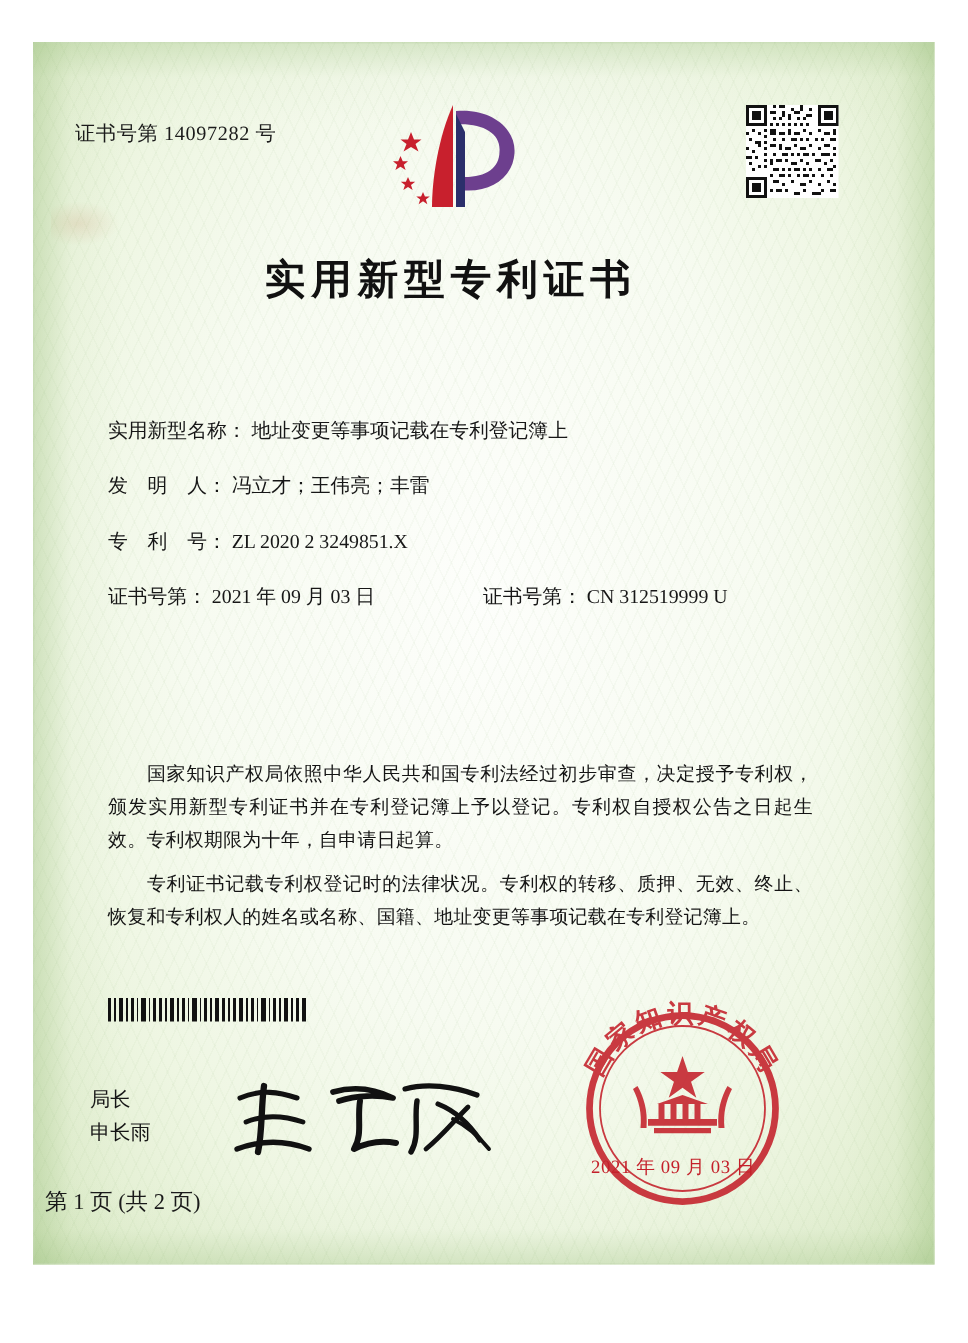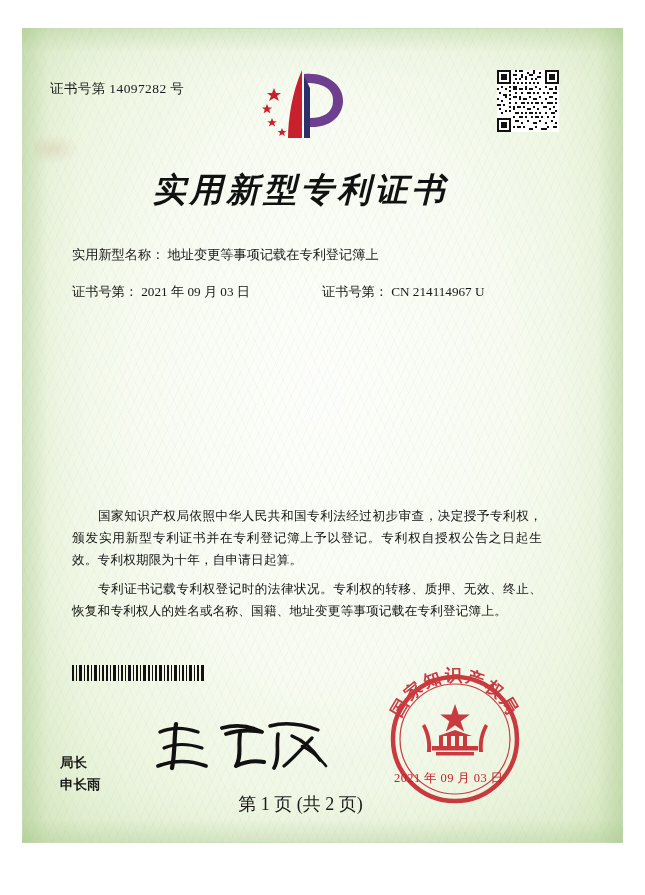--- a/index.html
+++ b/index.html
@@ -85,46 +85,46 @@
   }
   .qr svg { display: block; }
 
   
   .title {
     position: absolute;
     left: 0;
     top: 168px;
     width: 601px;
     text-align: center;
-    font-size: 33px;
+    font-size: 27px;
     font-weight: bold;
     letter-spacing: 4px;
     color: #111;
     font-family: "Liberation Serif", "DejaVu Serif", serif;
-    font-style: italic;
   }
 
   
   .fields {
     position: absolute;
     left: 72px;
     top: 248px;
     width: 470px;
     font-size: 13.2px;
     line-height: 1;
     color: #171717;
   }
   .row {
     position: relative;
     height: 37px;
     white-space: nowrap;
   }
   .row .lbl {
     display: inline-block;
     color: #171717;
+    margin-top: 32px;
   }
   .row .val {
     display: inline-block;
     color: #171717;
   }
   .two-col .c2 {
     position: absolute;
     left: 250px;
     top: 0;
   }
@@ -150,25 +150,24 @@
     left: 72px;
     top: 665px;
     width: 132px;
     height: 16px;
   }
 
   
   .sig-label {
     position: absolute;
     left: 60px;
-    top: 752px;
+    top: 722px;
     font-size: 13.5px;
     line-height: 22px;
     color: #161616;
-    font-weight: bold;
   }
   .sig-hand {
     position: absolute;
     left: 152px;
     top: 716px;
     width: 190px;
     height: 60px;
   }
 
   
@@ -187,23 +186,24 @@
     color: #c4202a;
     letter-spacing: 0.4px;
   }
 
   
   .page-num {
     position: absolute;
     left: 0;
     top: 792px;
     width: 601px;
-    text-align: center;
-    font-size: 18px;
+    text-align: left;
+    font-size: 15px;
     color: #1a1a1a;
+    padding-left: 30px;
   }
   .foot-note {
     position: absolute;
     left: 0;
     top: 862px;
     width: 645px;
     text-align: center;
     font-size: 12.5px;
     color: #1a1a1a;
     letter-spacing: 1px;
@@ -287,26 +287,34 @@
       </svg>
     </div>
 
     <div class="title">实用新型专利证书</div>
 
     <div class="fields">
       <div class="row">
         <span class="lbl">实用新型名称：</span>
         <span class="val">地址变更等事项记载在专利登记簿上</span>
       </div>
+      <div class="row">
+        <span class="lbl">发　明　人：</span>
+        <span class="val">冯立才；王伟亮；丰雷</span>
+      </div>
+      <div class="row">
+        <span class="lbl">专　利　号：</span>
+        <span class="val">ZL 2020 2 3249851.X</span>
+      </div>
       <div class="row two-col">
         <span class="lbl">证书号第：</span>
         <span class="val">2021 年 09 月 03 日</span>
         <span class="c2">
           <span class="lbl">证书号第：</span>
-          <span class="val">CN 214114967 U</span>
+          <span class="val">CN 312519999 U</span>
         </span>
       </div>
     </div>
 
     <div class="para p2">
       <span class="indent">专利证书记载专利权登记时的法律状况。专利权的转移、质押、无效、终止、恢复和专利权人的姓名或名称、国籍、地址变更等事项记载在专利登记簿上。</span>
     </div>
     <div class="para p1">
       <span class="indent">国家知识产权局依照中华人民共和国专利法经过初步审查，决定授予专利权，颁发实用新型专利证书并在专利登记簿上予以登记。专利权自授权公告之日起生效。专利权期限为十年，自申请日起算。</span>
     </div>

